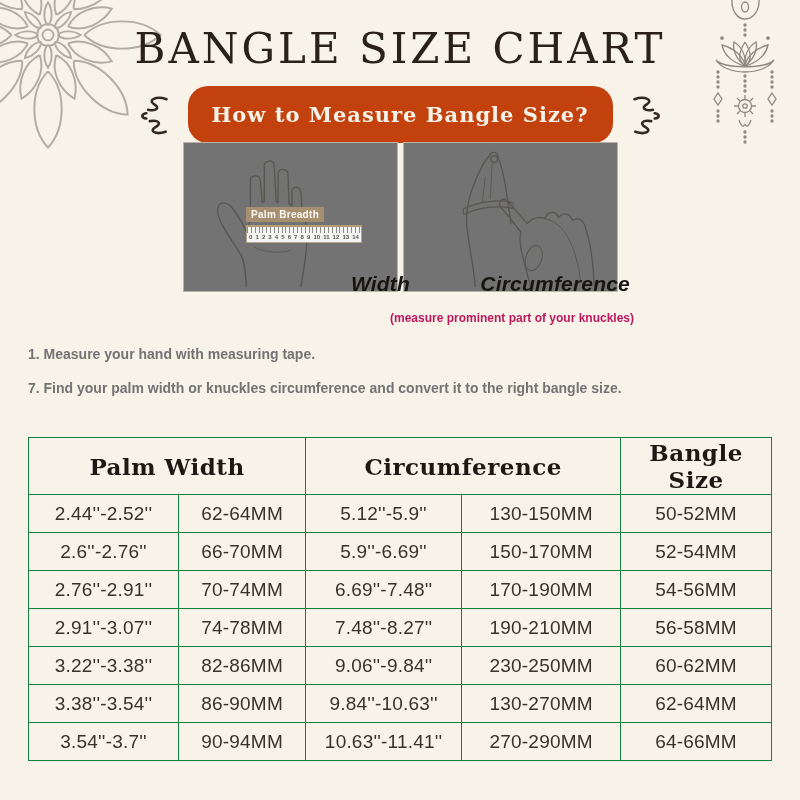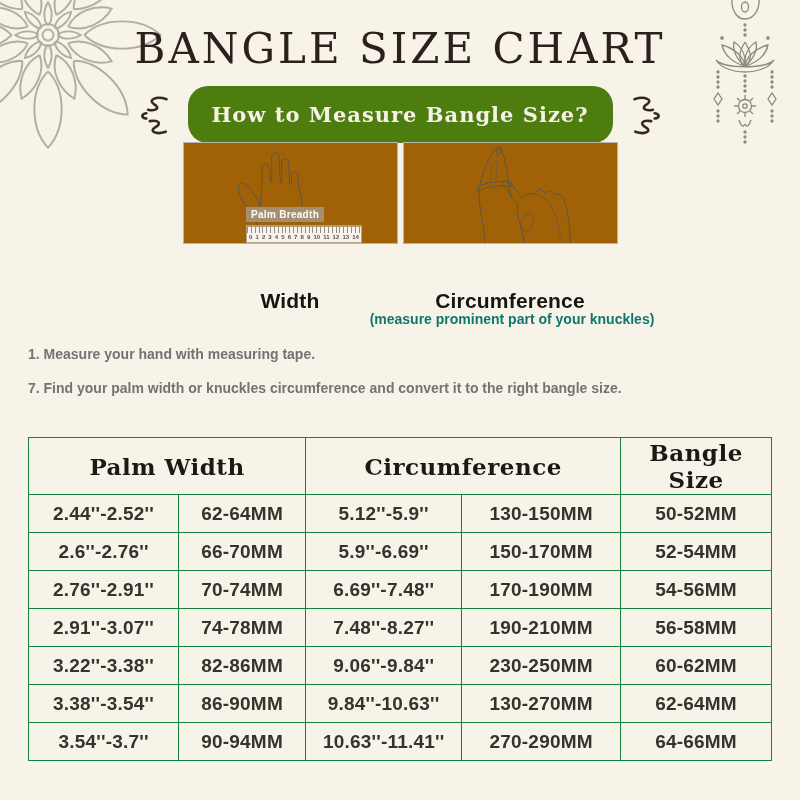--- a/index.html
+++ b/index.html
@@ -18,32 +18,32 @@
     text-align:center;
     font-family:"DejaVu Serif", serif;
     font-size:42px; font-weight:400; letter-spacing:3px;
     color:#2a211a;
   }
   .badge-row{
     position:absolute; left:0; top:86px; width:100%;
     display:flex; align-items:center; justify-content:center; gap:14px;
   }
   .badge{
-    background:#4d7c0f; color:#f6f2e7;
+    background:#c2410c; color:#f6f2e7;
     border-radius:20px; padding:16px 24px;
     font-family:"DejaVu Serif", serif;
     font-size:21px; font-weight:700; letter-spacing:1px;
   }
   .squiggle{width:36px; height:44px;}
   .squiggle.flip{transform:scaleX(-1);}
 
   
   .fig-box{
-    position:absolute; top:142px; width:215px; height:102px;
-    background:#a16207; border:1px solid #b9b5aa; box-sizing:border-box;
+    position:absolute; top:142px; width:215px; height:150px;
+    background:#737373; border:1px solid #b9b5aa; box-sizing:border-box;
   }
   .fig-box.left{left:183px;}
   .fig-box.right{left:403px;}
   .hand-svg{position:absolute; left:0; top:0; width:100%; height:100%;}
 
   .ruler-label{
     position:absolute; left:62px; top:64px;
     background:#a68f6e; color:#fdfbf6;
     font-size:10px; font-weight:700; padding:2px 5px; letter-spacing:.3px;
   }
@@ -55,28 +55,28 @@
   .ruler .ticks{
     height:6px;
     background:repeating-linear-gradient(to right,#8c8c84 0 1px,transparent 1px 3.85px);
   }
   .ruler .nums{
     display:flex; justify-content:space-between; padding:0 2px;
     font-size:6px; line-height:8px; color:#55534c; font-weight:700;
   }
 
   .fig-caption{
-    position:absolute; top:289px; text-align:center; width:240px;
-    font-size:21px; font-weight:700; color:#17150f; letter-spacing:.2px;
+    position:absolute; top:272px; text-align:right; width:240px;
+    font-size:21px; font-weight:700; color:#17150f; letter-spacing:.2px;font-style:italic;
   }
   .fig-caption.left{left:170px;}
   .fig-caption.right{left:390px;}
   .fig-subcaption{
     position:absolute; top:311px; left:330px; width:364px; text-align:center;
-    font-size:14px; font-weight:700; color:#0f766e;
+    font-size:12px; font-weight:700; color:#be185d;
   }
 
   
   .instructions{
     position:absolute; left:28px; top:341px; width:706px;
     font-size:14px; font-weight:600; color:#737373; line-height:27px;
   }
   .instructions .step{
     padding-left:26px; text-indent:-26px; margin-bottom:7px;
   }
@@ -90,21 +90,21 @@
   .size-table th, .size-table td{
     border:1px solid #15803d; text-align:center; box-sizing:border-box;
   }
   .size-table th{
     height:47px;
     font-family:"DejaVu Serif", serif;
     font-size:23px; font-weight:600; color:#1d1812; letter-spacing:.5px;
   }
   .size-table td{
     height:38px;
-    font-size:19px; font-weight:700; color:#36332c; letter-spacing:.2px;
+    font-size:19px; font-weight:400; color:#36332c; letter-spacing:.2px;
   }
   .col-a{width:20.2%;} .col-b{width:17.1%;} .col-c{width:21.0%;}
   .col-d{width:21.4%;} .col-e{width:20.3%;}
 </style>
 </head>
 <body>
 
 <div class="canvas">
 
   <svg class="ornament" style="left:-67px; top:-80px;" width="230" height="230" viewBox="0 0 190 190" fill="none" stroke="#b2ada2" stroke-width="1.6">

